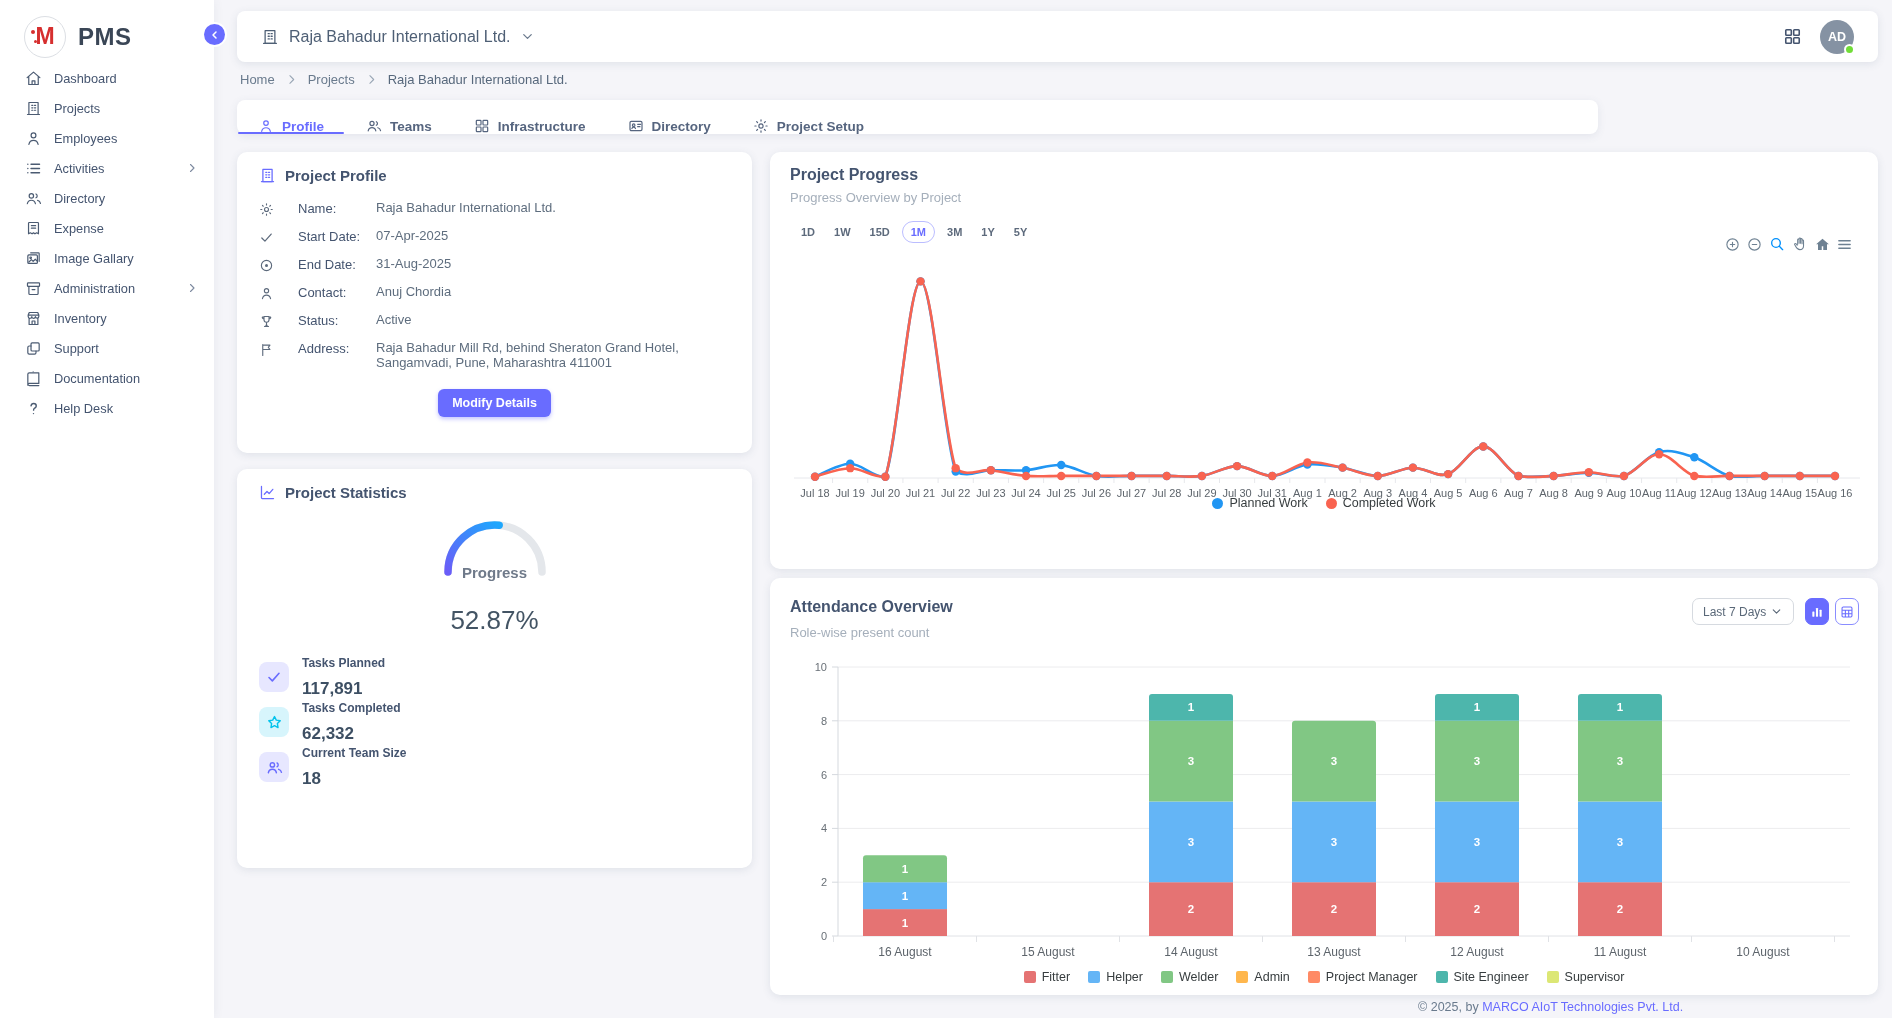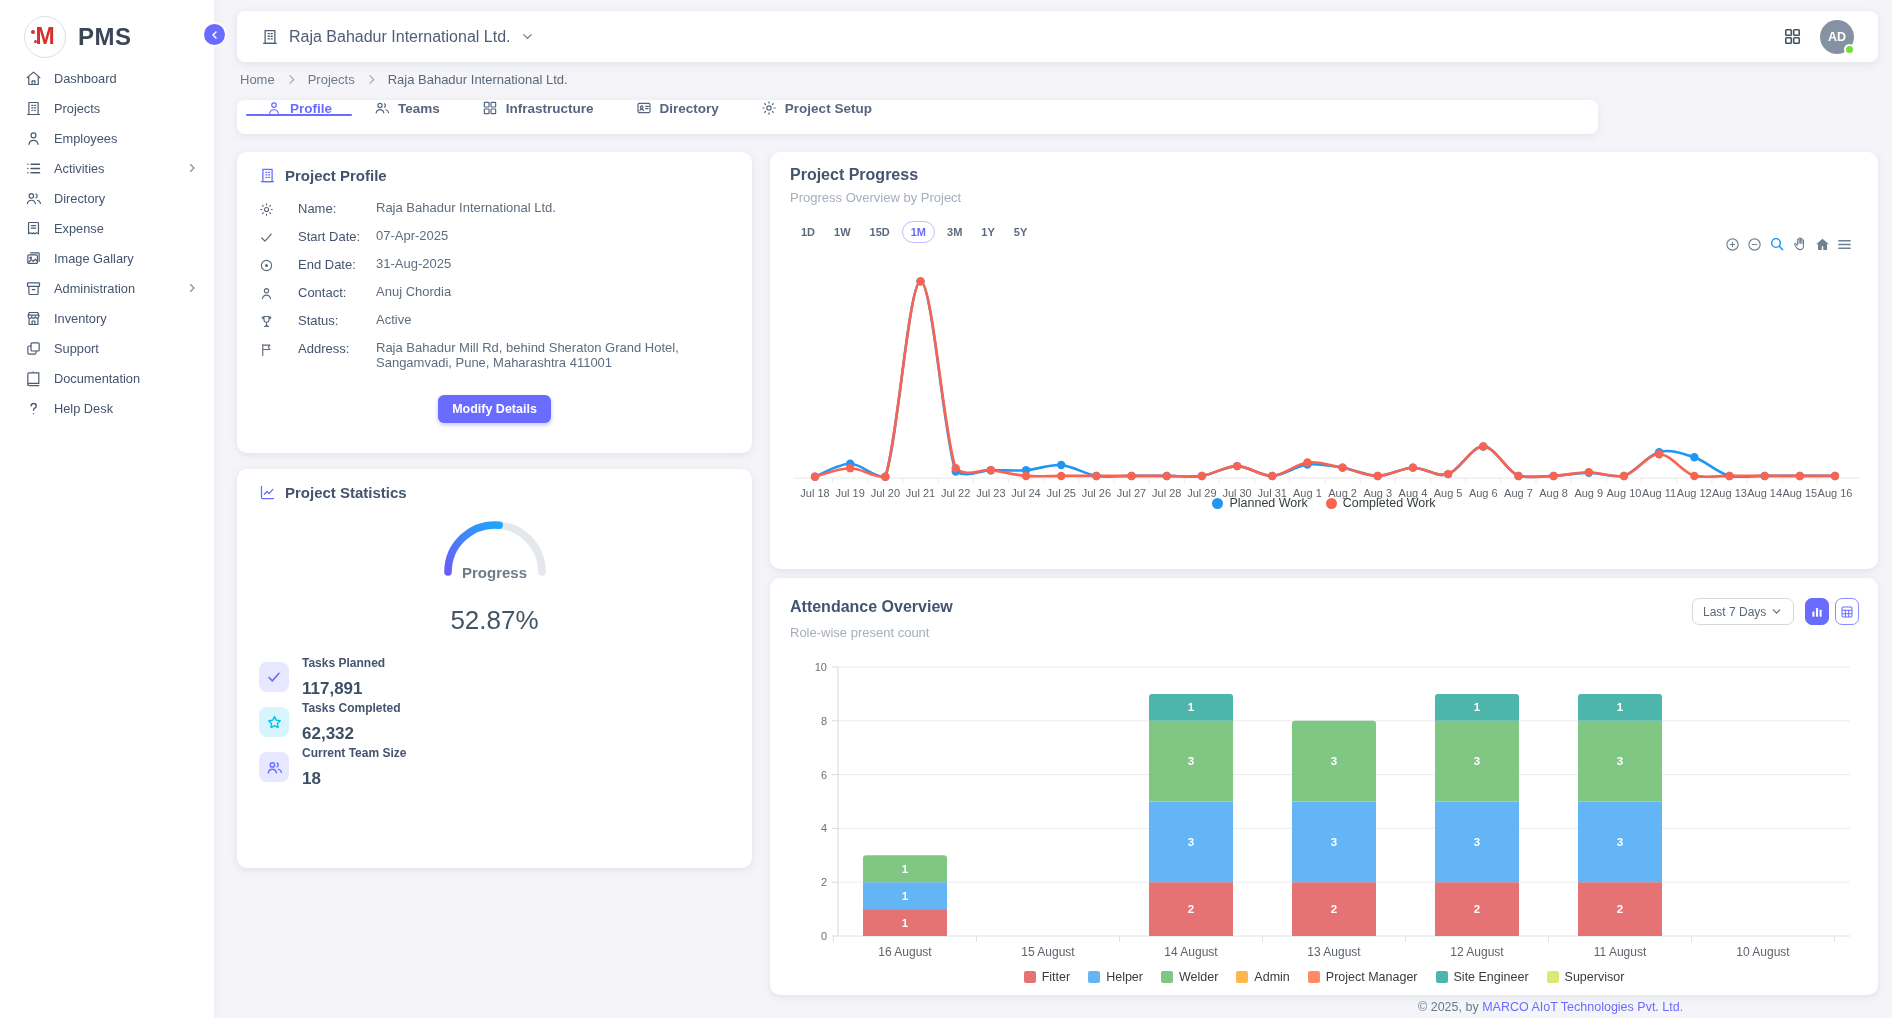--- a/index.html
+++ b/index.html
@@ -19,34 +19,34 @@
 .collapse-btn{position:absolute;left:204px;top:24px;width:21px;height:21px;border-radius:50%;background:#696cff;border:none;display:flex;align-items:center;justify-content:center;color:#fff;box-shadow:0 0 0 2px rgba(255,255,255,.9);cursor:pointer;z-index:5}
 .card{position:absolute;background:#fff;border-radius:10px;box-shadow:0 2px 9px rgba(67,89,113,.12)}
 .header-card{position:absolute;left:237px;top:11px;width:1641px;height:51px;background:#fff;border-radius:8px;box-shadow:0 2px 9px rgba(67,89,113,.12);display:flex;align-items:center;padding:0 24px}
 .hdr-title{display:flex;align-items:center;gap:10px;font-size:16px;font-weight:500;color:#4e5f75;cursor:pointer}
 .hdr-right{margin-left:auto;display:flex;align-items:center;gap:18px}
 .avatar{width:34px;height:34px;border-radius:50%;background:#8592a3;color:#fff;font-size:12.5px;font-weight:600;display:flex;align-items:center;justify-content:center;position:relative;cursor:pointer}
 .avatar .dot{position:absolute;right:-1px;bottom:-1px;width:11px;height:11px;border-radius:50%;background:#71dd37;border:2px solid #fff}
 .breadcrumb{position:absolute;left:240px;top:72px;display:flex;align-items:center;gap:10px;font-size:13px;color:#697a8d}
 .breadcrumb .bc-last{color:#57687c}
 .breadcrumb .sep{color:#99a6b5}
-.tabs-card{position:absolute;left:237px;top:100px;width:1361px;height:34px;background:#fff;border-radius:8px;display:flex;align-items:flex-start;padding:0 8px;box-shadow:0 2px 9px rgba(67,89,113,.10)}
+.tabs-card{position:absolute;left:237px;top:100px;width:1361px;height:34px;background:#fff;border-radius:8px;display:flex;align-items:flex-end;padding:0 0;box-shadow:0 2px 9px rgba(67,89,113,.10)}
 .tab{display:flex;align-items:center;gap:8px;padding:0 21px;font-size:13.5px;font-weight:600;color:#56657f;position:relative;cursor:pointer}
 .tab .ti{width:16px;height:16px}
 .tab.active{color:#696cff}
 .tab.active::after{content:'';position:absolute;left:1px;right:1px;bottom:0;height:2.5px;border-radius:2px;background:#696cff}
 .profile-card{left:237px;top:152px;width:515px;height:301px}
 .card-title{display:flex;align-items:center;gap:9px;padding:15px 22px 0 22px;font-size:15px;font-weight:700;color:#44546f}
 .card-title .ci{width:17px;height:17px;color:#696cff}
 .p-rows{margin-top:11px}
 .p-row{display:flex;align-items:flex-start;padding:6px 22px;font-size:13px}
 .p-row .pi{width:15px;height:15px;flex:0 0 15px;color:#5d6a7c;margin-top:1px}
 .p-row .pl{width:78px;margin-left:24px;color:#44546f;flex:0 0 78px}
 .p-row .pv{color:#5e6d7e;line-height:14.5px}
-.btn-row{text-align:center;margin-top:19px}
+.btn-row{text-align:center;margin-top:13px}
 .btn-primary{display:inline-block;background:#696cff;color:#fff;font-size:12.5px;font-weight:700;padding:7px 14px;border-radius:6px;border:none;cursor:pointer;box-shadow:0 2px 4px rgba(105,108,255,.4);font-family:inherit}
 .stats-card{left:237px;top:469px;width:515px;height:399px}
 .gauge-wrap{position:relative;width:124px;margin:9px auto 17px auto;height:78px}
 .gauge-label{position:absolute;left:0;right:0;top:54px;text-align:center;font-size:15px;font-weight:600;color:#6f7a8a}
 .gauge-value{text-align:center;font-size:26px;color:#435464;margin-top:7px}
 .stat-rows{margin-top:26px}
 .stat-row{display:flex;align-items:center;gap:13px;padding:0 22px;margin-bottom:15px;height:30px}
 .stat-ico{width:30px;height:30px;border-radius:8px;display:flex;align-items:center;justify-content:center}
 .stat-ico.indigo{background:#e7e7ff;color:#696cff}
 .stat-ico.cyan{background:#d7f5fc;color:#03c3ec}

